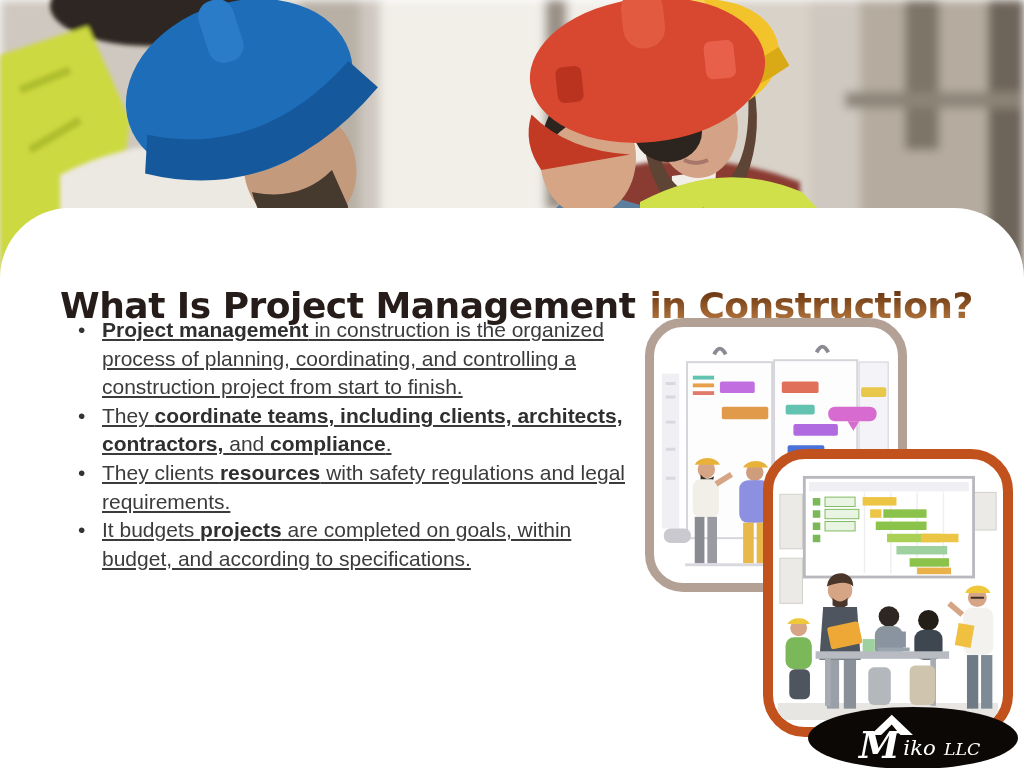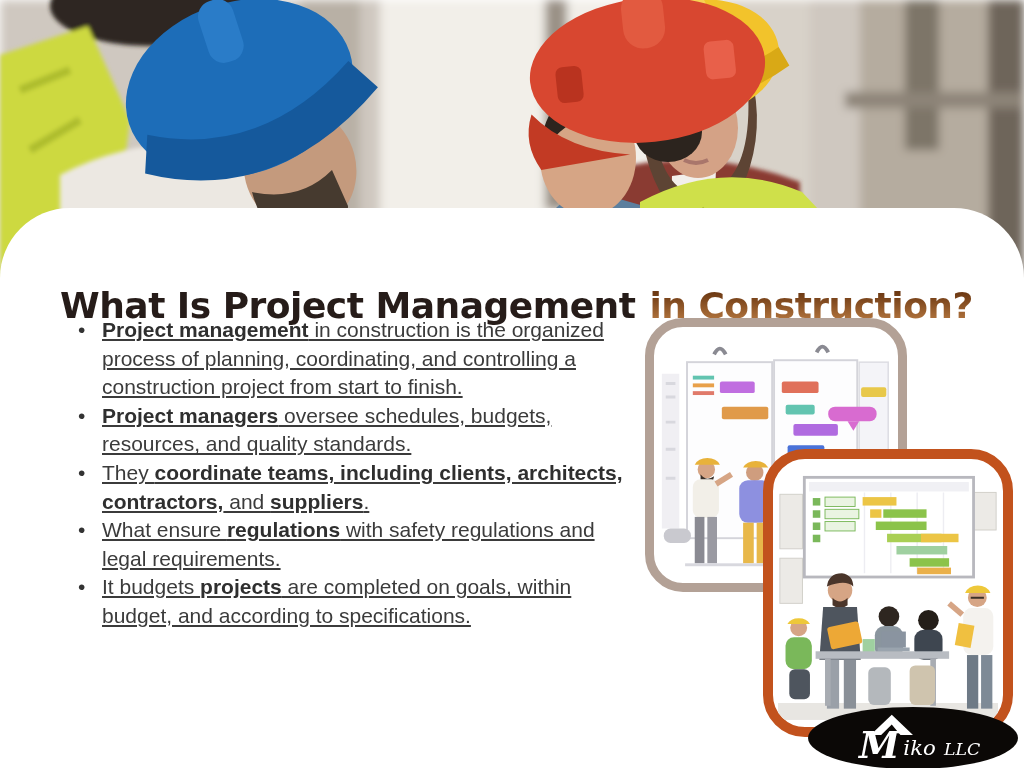--- a/index.html
+++ b/index.html
@@ -135,23 +135,22 @@
 </div>
 
 <div class="card"></div>
 
 <h1 class="title">
   <span class="title-main">What Is Project Management</span><span class="title-accent">in Construction?</span>
 </h1>
 
 <ul class="bullets">
     <li><b>Project management</b><span> in construction is the organized process of planning, coordinating, and controlling a construction project from start to finish.</span></li>
-    <li><b>Project managers</b><span> oversee schedules, budgets, resources, and quality standards.</span></li>
-    <li><span>They </span><b>coordinate teams, including clients, architects, contractors,</b><span> and </span><b>suppliers</b><span>.</span></li>
-    <li><span>What ensure </span><b>regulations</b><span> with safety regulations and legal requirements.</span></li>
+    <li><span>They </span><b>coordinate teams, including clients, architects, contractors,</b><span> and </span><b>compliance</b><span>.</span></li>
+    <li><span>They clients </span><b>resources</b><span> with safety regulations and legal requirements.</span></li>
     <li><span>It budgets </span><b>projects</b><span> are completed on goals, within budget, and according to specifications.</span></li>
   </ul>
 
 <div class="illu illu-1">
   <svg width="236" height="248" viewBox="0 0 244 252">
     <rect x="4" y="42" width="18" height="160" fill="#f0eff3"></rect>
     <path d="M8,52 h10 M8,66 h10 M8,92 h10 M8,120 h10 M8,150 h10" stroke="#d8d8de" stroke-width="3"></path>
     <rect x="30" y="30" width="88" height="182" fill="#fdfdfe" stroke="#d4d4da" stroke-width="2"></rect>
     <rect x="120" y="28" width="86" height="184" fill="#fdfdfe" stroke="#d4d4da" stroke-width="2"></rect>
     <rect x="208" y="30" width="30" height="180" fill="#f4f4f8" stroke="#dcdce2" stroke-width="1.5"></rect>

